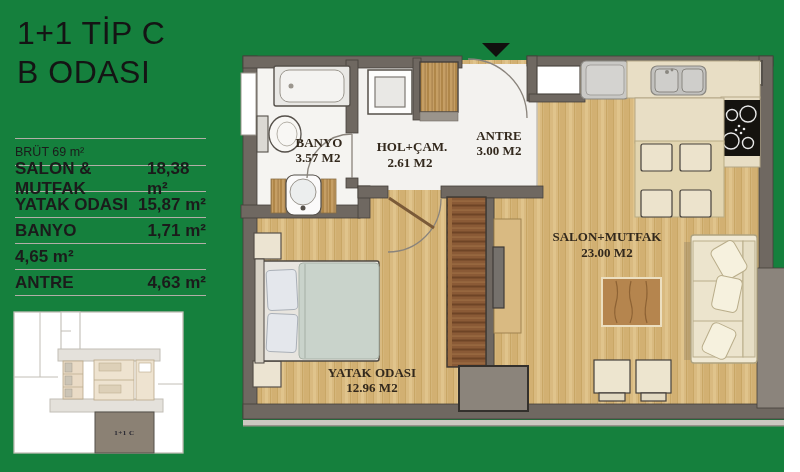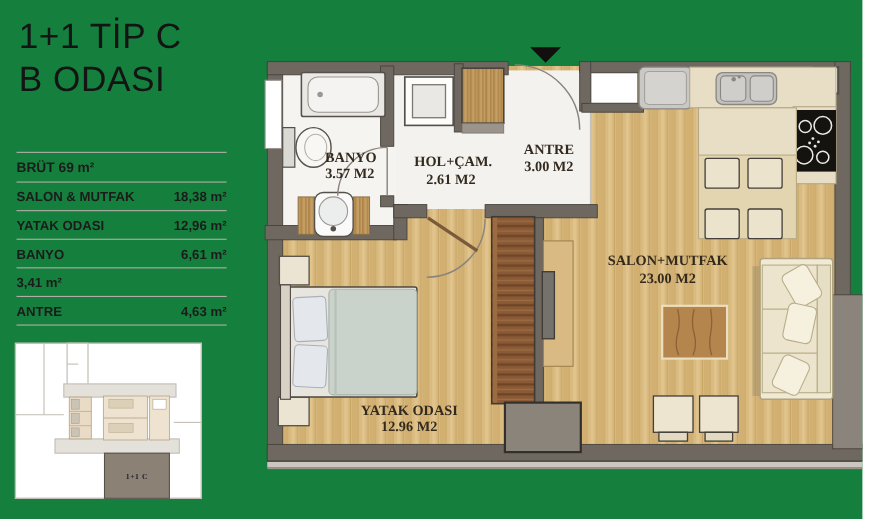--- a/index.html
+++ b/index.html
@@ -2,23 +2,23 @@
 <html><head>
 <meta charset="utf-8">
 <style>
   html,body{margin:0;padding:0;background:#fff;}
   .stage{position:relative;width:784px;height:472px;background:#15803d;overflow:hidden;
          font-family:"Liberation Sans",sans-serif;}
   .title{position:absolute;left:17px;top:14px;color:#141414;font-size:32px;line-height:39px;
          letter-spacing:.5px;font-weight:400;}
   .area-table{position:absolute;left:15px;top:138px;width:191px;color:#1b1b1b;
               border-bottom:1px solid #b2aea7;}
-  .t-header{height:26px;line-height:26px;border-top:1px solid #b2aea7;font-size:12.5px;font-weight:700;}
+  .t-header{height:26px;line-height:26px;border-top:1px solid #b2aea7;font-size:12.5px;font-weight:400;}
   .t-row{display:flex;justify-content:space-between;align-items:center;height:25px;
-         border-top:1px solid #b2aea7;font-size:12px;font-weight:700;}
+         border-top:1px solid #b2aea7;font-size:17px;font-weight:700;}
   .plan-svg{position:absolute;left:0;top:0;}
   .room-label{font-family:"Liberation Serif",serif;font-weight:bold;font-size:13px;fill:#33291d;}
   .keyplan-label{font-family:"Liberation Serif",serif;font-weight:bold;font-size:7px;fill:#23232e;letter-spacing:.5px;}
 </style>
 </head>
 <body>
 
 <div class="stage">
 
   <div class="title">
@@ -27,28 +27,28 @@
   </div>
 
   <div class="area-table">
     <div class="t-header">BRÜT 69 m²</div>
     <div class="t-row">
       <span>SALON &amp; MUTFAK</span>
       <span>18,38 m²</span>
     </div>
     <div class="t-row">
       <span>YATAK ODASI</span>
-      <span>12,96 m²</span>
+      <span>15,87 m²</span>
     </div>
     <div class="t-row">
       <span>BANYO</span>
-      <span>6,61 m²</span>
-    </div>
-    <div class="t-row">
-      <span>3,41 m²</span>
+      <span>1,71 m²</span>
+    </div>
+    <div class="t-row">
+      <span>4,65 m²</span>
     </div>
     <div class="t-row">
       <span>ANTRE</span>
       <span>4,63 m²</span>
     </div>
   </div>
 
   <svg class="plan-svg" width="800" height="472" viewBox="0 0 800 472">
     <defs>
       <pattern id="wood" width="16" height="90" patternUnits="userSpaceOnUse">

